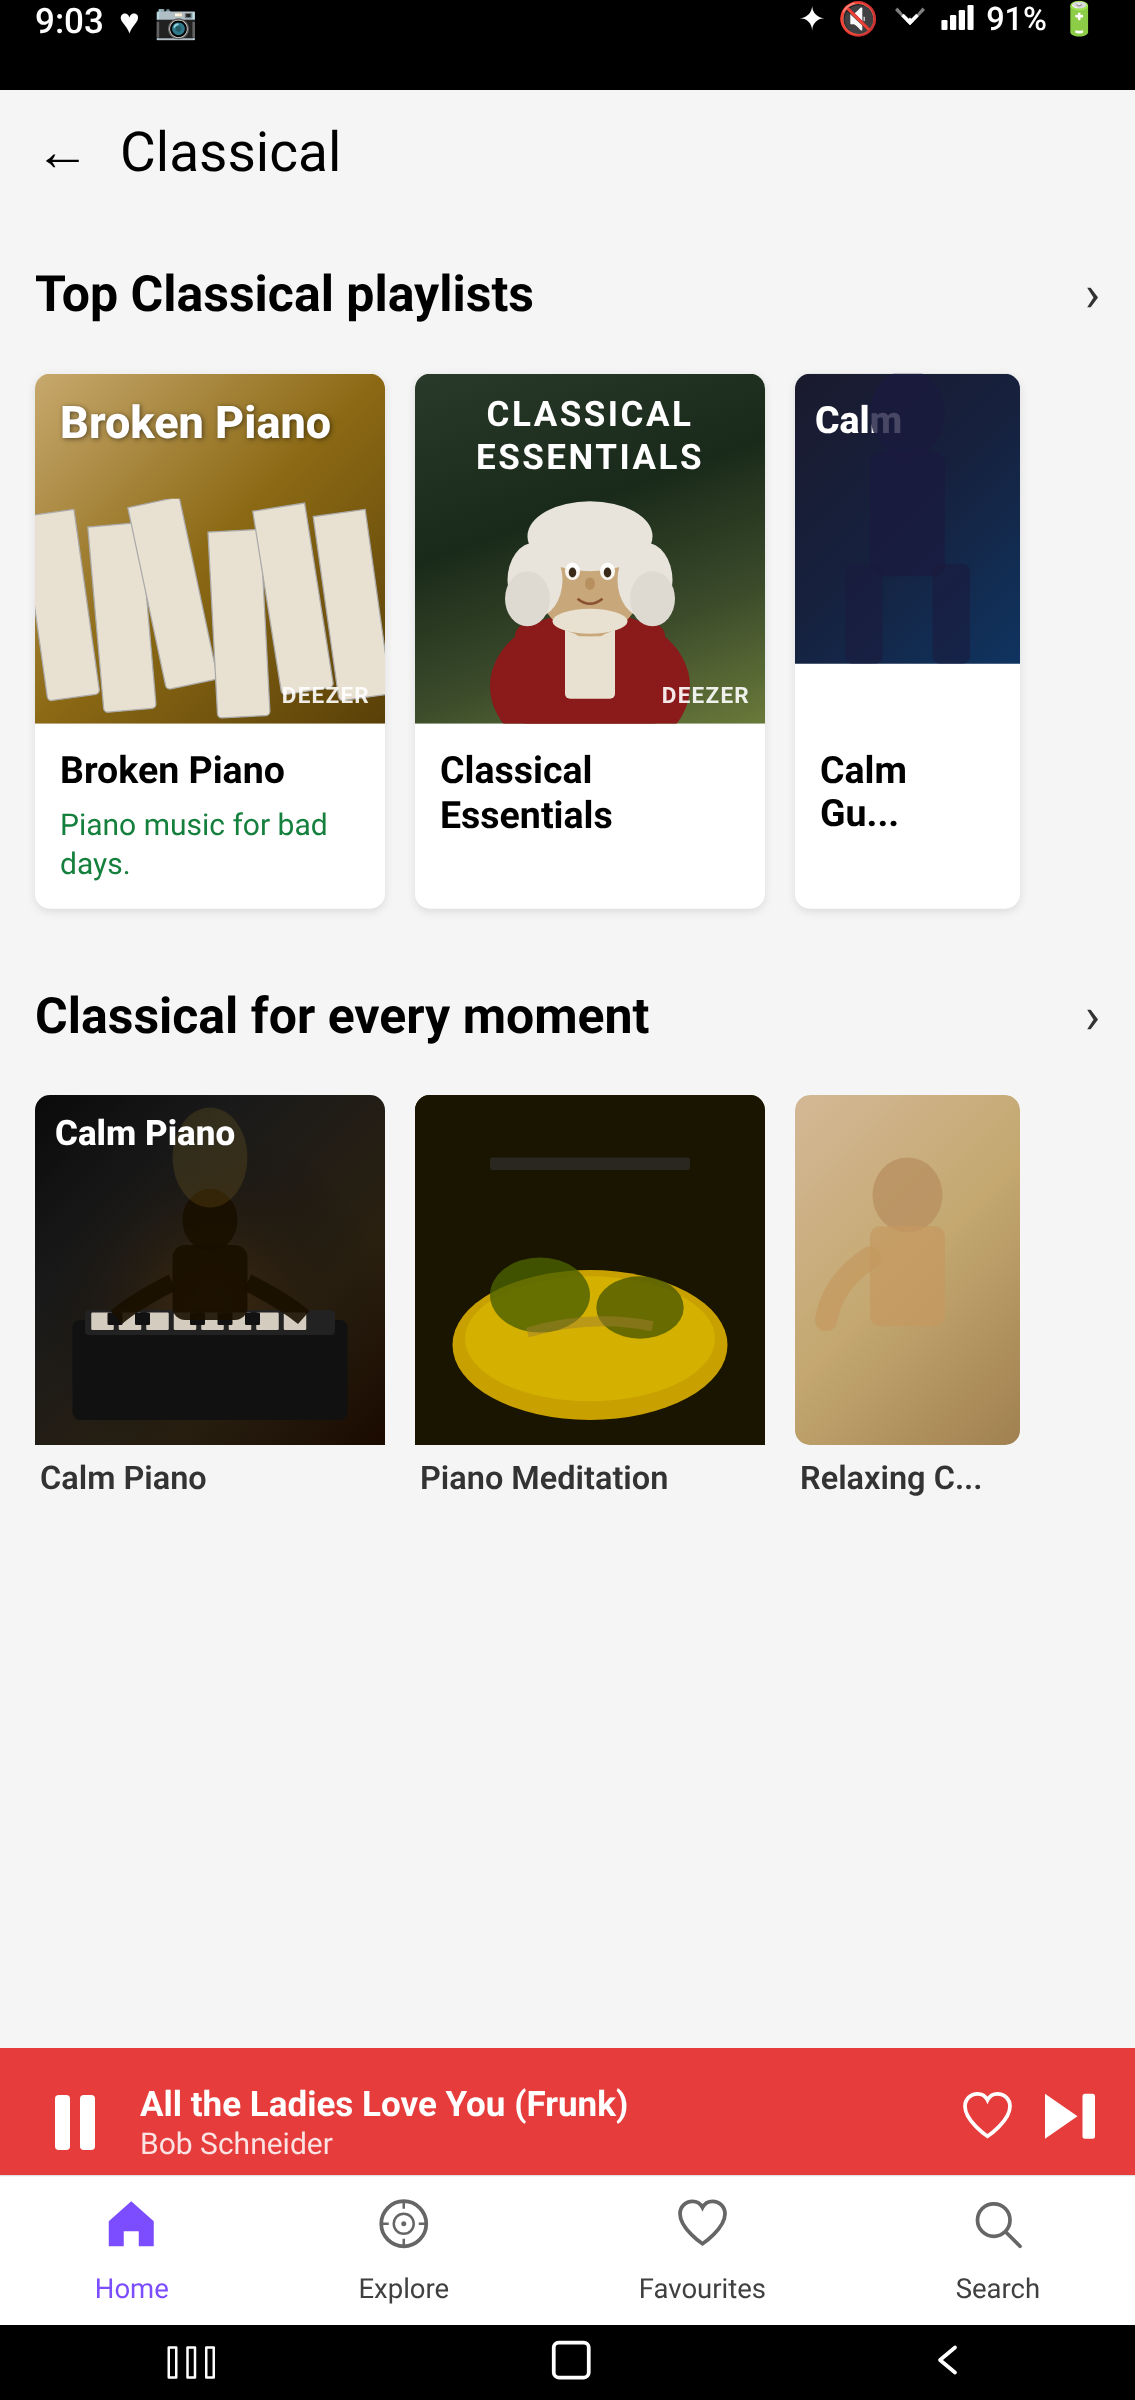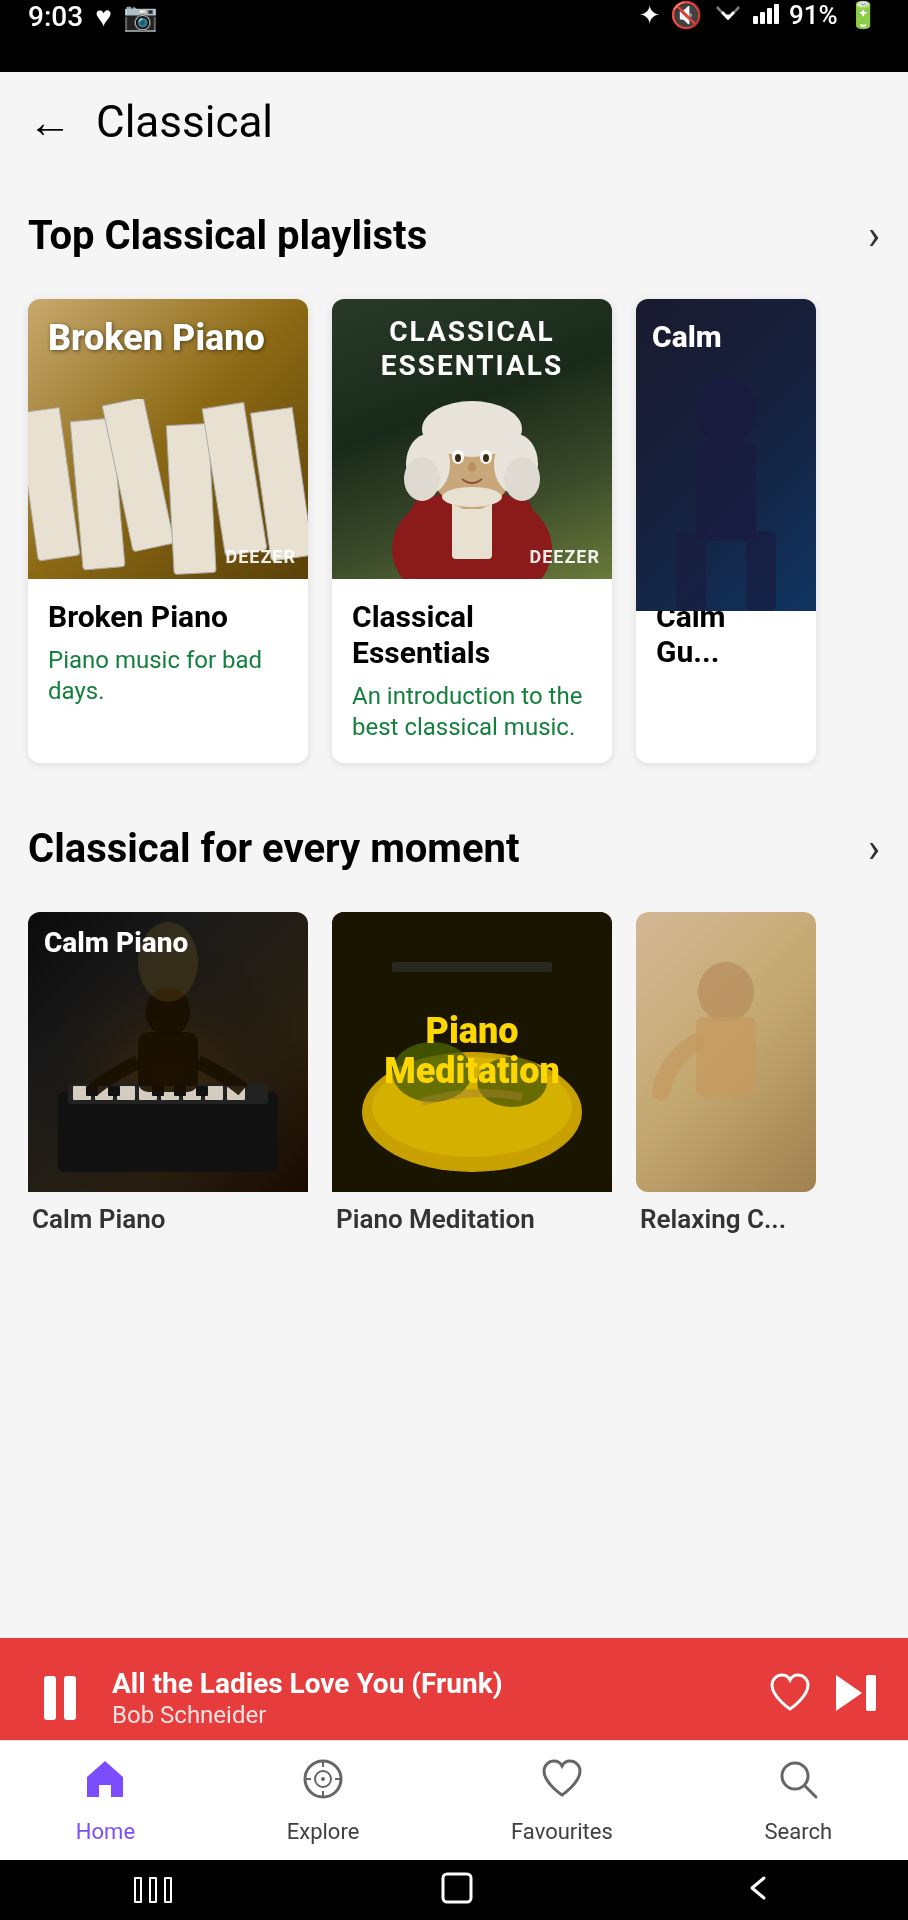--- a/index.html
+++ b/index.html
@@ -500,27 +500,26 @@
 
               <path d="M90 120 Q100 128 110 120" stroke="#8a5030" stroke-width="2" fill="none"></path>
 
               <ellipse cx="100" cy="138" rx="30" ry="10" fill="#e8e0d0"></ellipse>
             </svg>
             <span class="deezer-badge" style="z-index:2;">DEEZER</span>
           </div>
         </div>
         <div class="playlist-card-info">
           <div class="playlist-card-name">Classical Essentials</div>
-          <div class="playlist-card-desc">An introduction to the best classical music.</div>
         </div>
       </div>
 
       <div class="playlist-card-partial">
         <div class="playlist-card-partial-img">
-          <div class="calm-bg" style="width:180px;height:312px;display:flex;align-items:flex-start;padding-top:20px;position:relative;">
+          <div class="calm-bg" style="width:180px;height:232px;display:flex;align-items:flex-start;padding-top:20px;position:relative;">
             <span style="position:absolute;top:20px;left:16px;font-size:30px;font-weight:800;color:#fff;">Calm</span>
 
             <svg width="180" height="280" viewBox="0 0 180 280" style="position:absolute;bottom:0;">
               <ellipse cx="90" cy="80" rx="30" ry="35" fill="#1a1a3e" opacity="0.8"></ellipse>
               <rect x="60" y="110" width="60" height="100" rx="10" fill="#1a1a3e" opacity="0.7"></rect>
               <rect x="40" y="200" width="30" height="80" rx="6" fill="#1a1a3e" opacity="0.6"></rect>
               <rect x="110" y="200" width="30" height="80" rx="6" fill="#1a1a3e" opacity="0.6"></rect>
             </svg>
           </div>
         </div>
@@ -594,21 +593,20 @@
               <ellipse cx="140" cy="200" rx="110" ry="60" fill="#c8a000"></ellipse>
 
               <ellipse cx="140" cy="195" rx="100" ry="50" fill="#d4b000"></ellipse>
               <ellipse cx="100" cy="160" rx="40" ry="30" fill="#4a6000" opacity="0.8"></ellipse>
               <ellipse cx="180" cy="170" rx="35" ry="25" fill="#3a5000" opacity="0.7"></ellipse>
 
               <rect x="60" y="50" width="160" height="10" rx="2" fill="#333" opacity="0.6"></rect>
 
               <path d="M90 190 Q140 175 190 185" stroke="#a08030" stroke-width="8" fill="none" opacity="0.5"></path>
             </svg>
-            <div class="meditation-label">Piano<br>Meditation</div>
           </div>
         </div>
         <div class="moment-card-name">Piano Meditation</div>
       </div>
 
       <div class="moment-card" style="flex:0 0 180px;">
         <div style="width:180px;height:280px;border-radius:12px;overflow:hidden;position:relative;">
           <div class="relaxing-partial-bg" style="width:100%;height:100%;"></div>
 
           <svg width="180" height="280" viewBox="0 0 180 280" style="position:absolute;top:0;left:0;">

